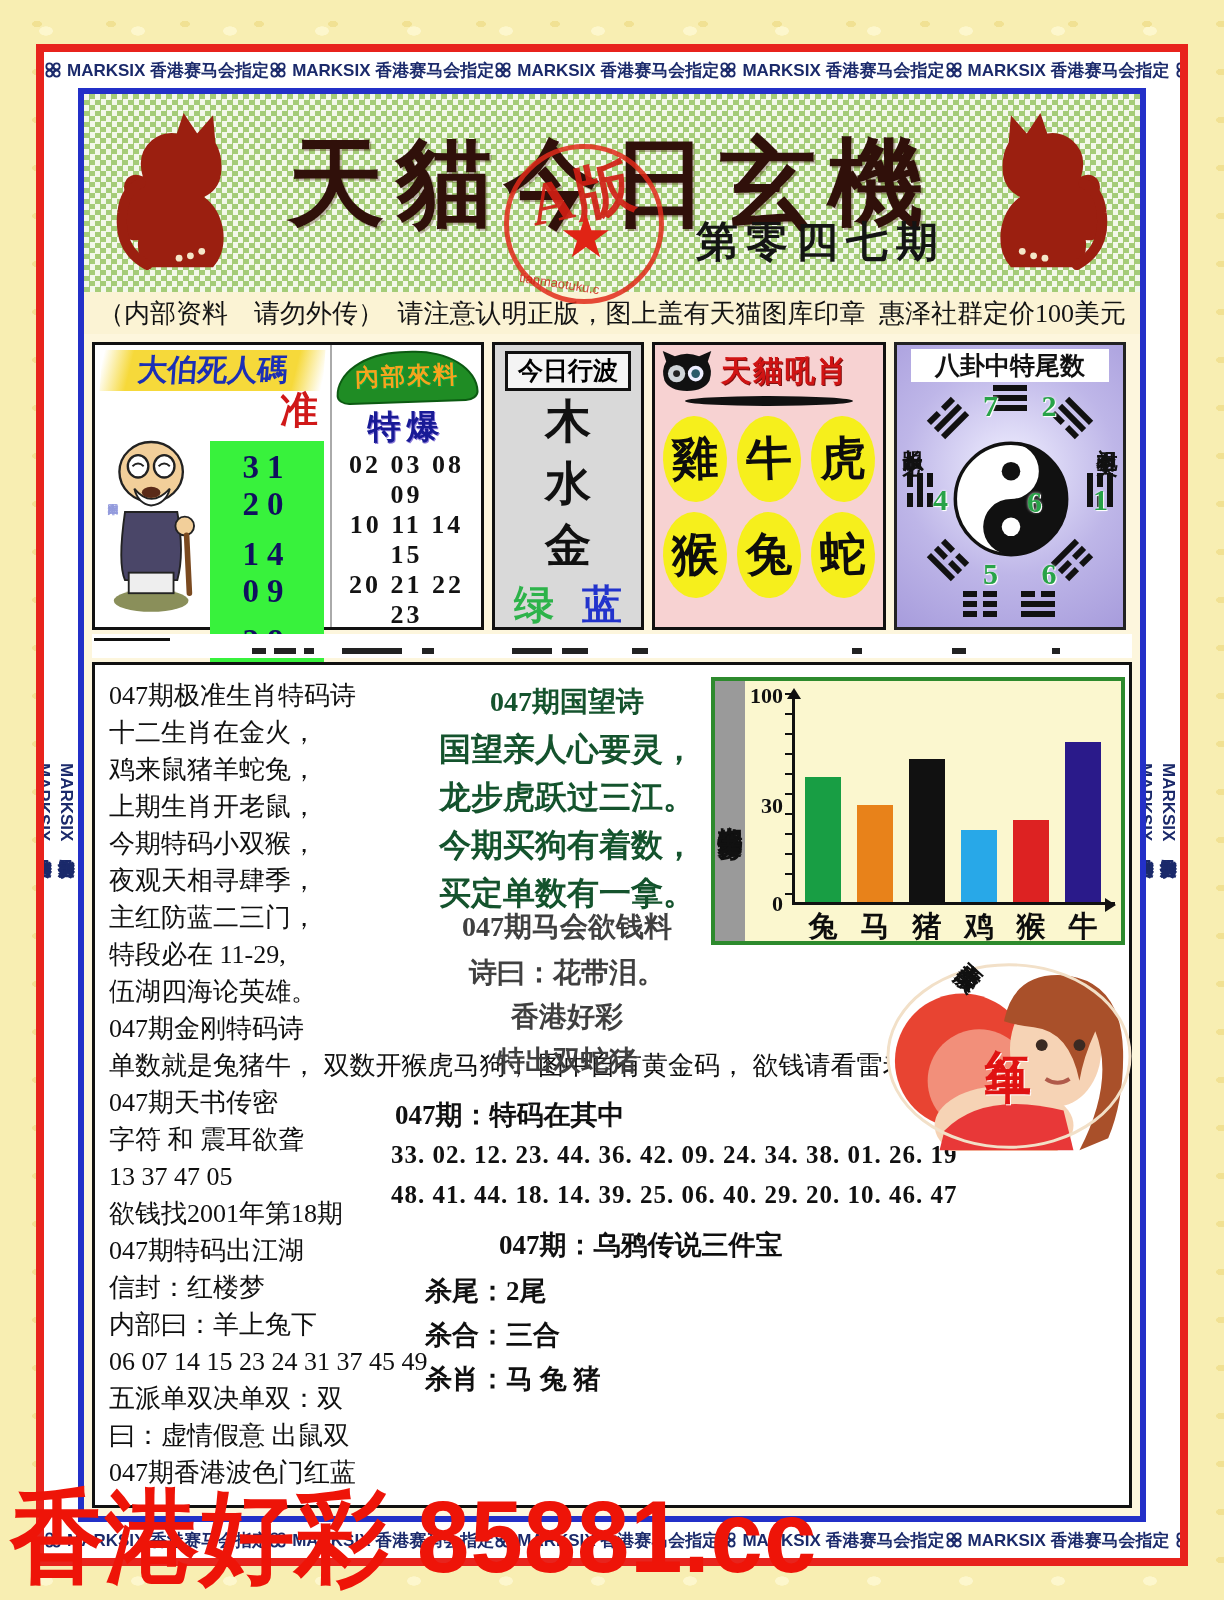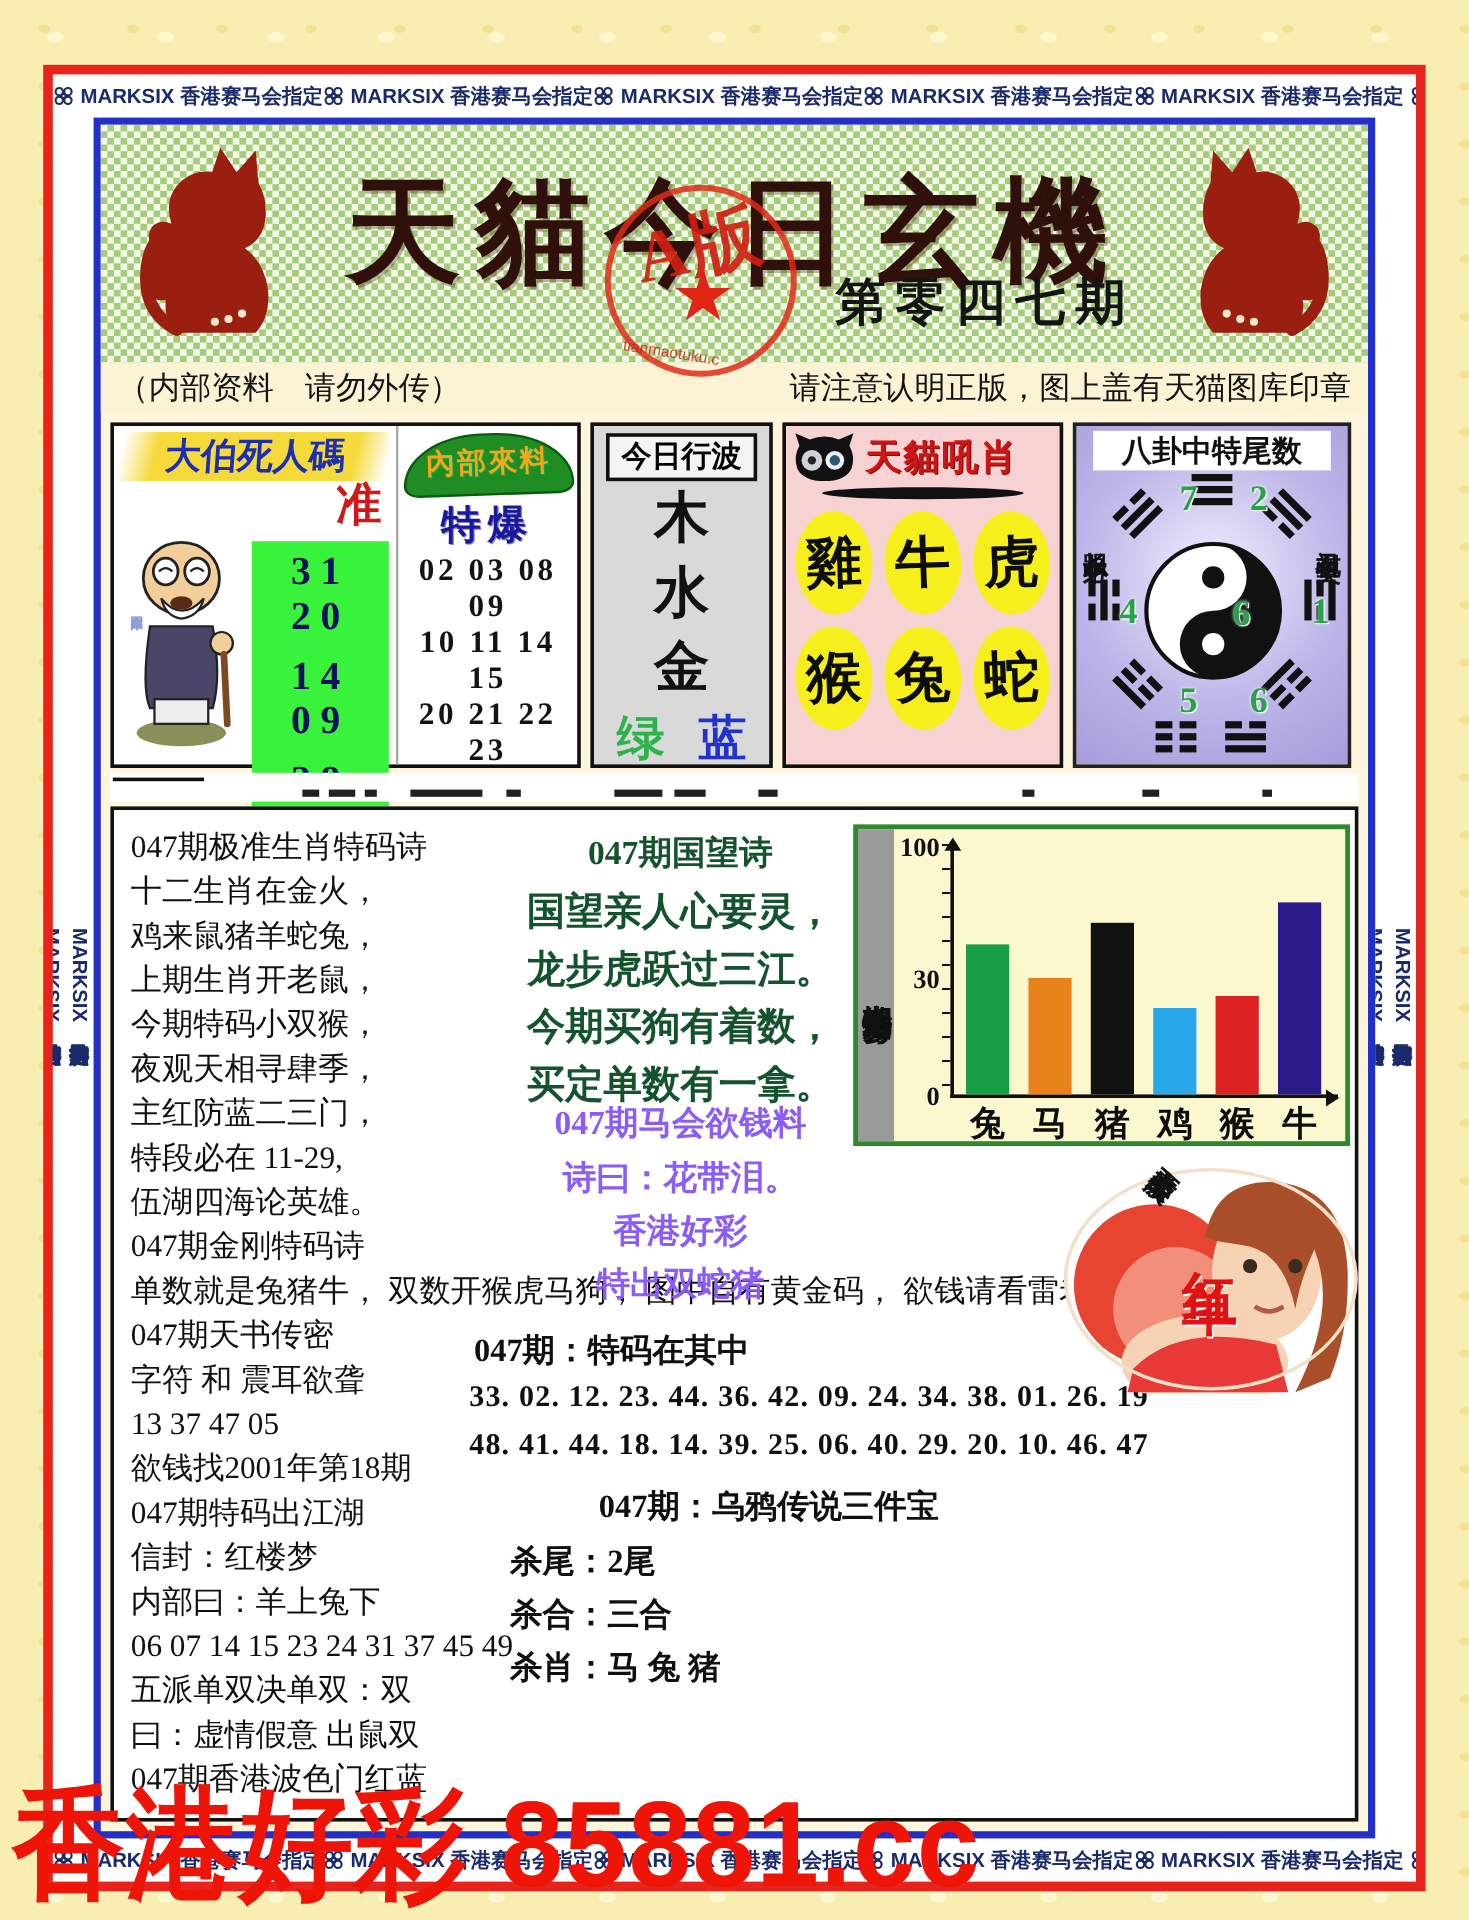--- a/index.html
+++ b/index.html
@@ -3,21 +3,21 @@
 <meta charset="utf-8">
 <style>
   html,body{margin:0;padding:0;}
   .page{position:relative;width:1224px;height:1600px;overflow:hidden;
     background-color:#f8eeb2;
     background-image:radial-gradient(#f1e193 9%,transparent 10%),radial-gradient(#fdf7cd 10%,transparent 11%);
     background-size:74px 48px,92px 62px;
     font-family:"Liberation Serif",serif;}
   svg{display:block}
   
-  .frame{position:absolute;left:36px;top:44px;width:1152px;height:1522px;background:#e8231c;padding:8px;box-sizing:border-box;margin-top:10px;}
+  .frame{position:absolute;left:36px;top:44px;width:1152px;height:1522px;background:#e8231c;padding:8px;box-sizing:border-box;}
   .bandgrid{width:100%;height:100%;background:#fff;display:grid;grid-template-columns:34px 1fr 34px;grid-template-rows:36px 1fr 36px;}
   .band{display:flex;align-items:center;justify-content:space-around;color:#1b2a6b;
     font-family:"Liberation Sans",sans-serif;font-size:17px;font-weight:bold;overflow:hidden;white-space:nowrap;}
   .band-h{grid-column:1/4;}
   .band-v{flex-direction:column;writing-mode:vertical-rl;text-orientation:mixed;}
   .band-item{display:inline-flex;align-items:center;gap:5px;}
   .fl{width:18px;height:18px;flex:0 0 auto;}
   .content{grid-area:2/2;border:6px solid #2330c8;background:#fdf6dd;position:relative;display:flex;flex-direction:column;overflow:visible;}
   
   .title-banner{position:relative;height:198px;flex:0 0 auto;
@@ -98,21 +98,21 @@
   .strip{height:24px;margin:0 8px;background:#fff;position:relative;overflow:hidden;flex:0 0 auto;}
   .strip i{position:absolute;bottom:4px;height:6px;background:#222;display:block;}
   .strip .ln{position:absolute;left:2px;top:4px;width:76px;height:3px;background:#111;}
   
   .body-box{flex:1;margin:4px 8px 8px;border:3px solid #111;background:#fff;position:relative;}
   .left-col div{font-size:26px;line-height:37px;color:#101010;white-space:nowrap;}
   .left-col{position:absolute;left:14px;top:12px;width:310px;}
   .mid-poem{position:absolute;left:322px;top:14px;width:300px;text-align:center;color:#14532d;font-weight:bold;}
   .mid-poem .t{font-size:28px;line-height:46px;}
   .mid-poem div{font-size:32px;line-height:48px;}
-  .mid-mahui{position:absolute;left:322px;top:238px;width:300px;text-align:center;color:#8b5cf6;font-weight:bold;}
+  .mid-mahui{position:absolute;left:322px;top:238px;width:300px;text-align:center;color:#404040;font-weight:bold;}
   .mid-mahui .t{font-size:28px;line-height:48px;}
   .mid-mahui div{font-size:28px;line-height:44px;}
   .chart-box{position:absolute;left:616px;top:12px;width:414px;height:268px;border:4px solid #2d8a2d;background:#fbf7cf;display:flex;box-sizing:border-box;}
   .chart-strip{width:30px;background:#9a9a9a;writing-mode:vertical-rl;text-orientation:upright;font-size:25px;font-weight:bold;color:#111;
     display:flex;align-items:center;justify-content:center;letter-spacing:1px;}
   .chart-area{flex:1;position:relative;}
   .ticks{position:absolute;left:40px;top:12px;bottom:36px;width:7px;background:repeating-linear-gradient(to bottom,#111 0 2px,transparent 2px 20px);}
   .axis-y{position:absolute;left:47px;top:10px;bottom:36px;width:3px;background:#111;}
   .axis-x{position:absolute;left:47px;right:6px;bottom:36px;height:3px;background:#111;}
   .arr-up{position:absolute;left:42px;top:0;width:0;height:0;border:7px solid transparent;border-bottom:11px solid #111;}
@@ -224,20 +224,21 @@
           <div class="stamp">
             <span class="stamp-a">A版</span>
             <span class="stamp-star">★</span>
             <span class="stamp-url">tianmaotuku.c</span>
           </div>
         </div>
 
         <div class="subtitle">
           <span>（内部资料　请勿外传）</span>
           <span>请注意认明正版，图上盖有天猫图库印章</span>
+          <span>惠泽社群定价100美元</span>
         </div>
 
         <div class="boxes">
 
           <div class="boxA">
             <div class="dabo">
               <div class="dabo-title">大伯死人碼</div>
               <div class="zhun">准</div>
               <svg class="oldman" viewBox="0 0 120 220">
                 <ellipse cx="58" cy="190" rx="40" ry="12" fill="#8a8f5a"></ellipse>

